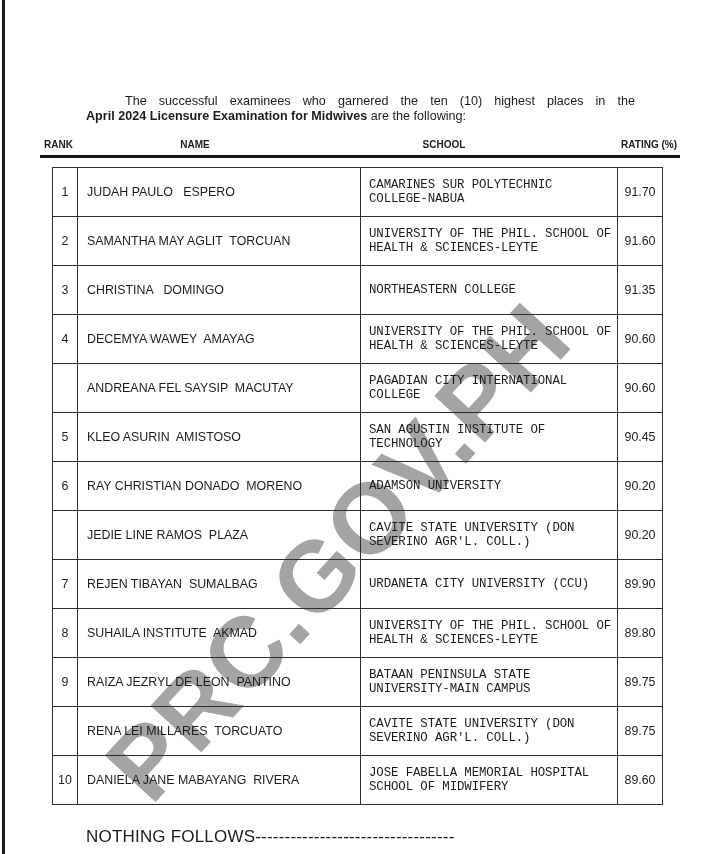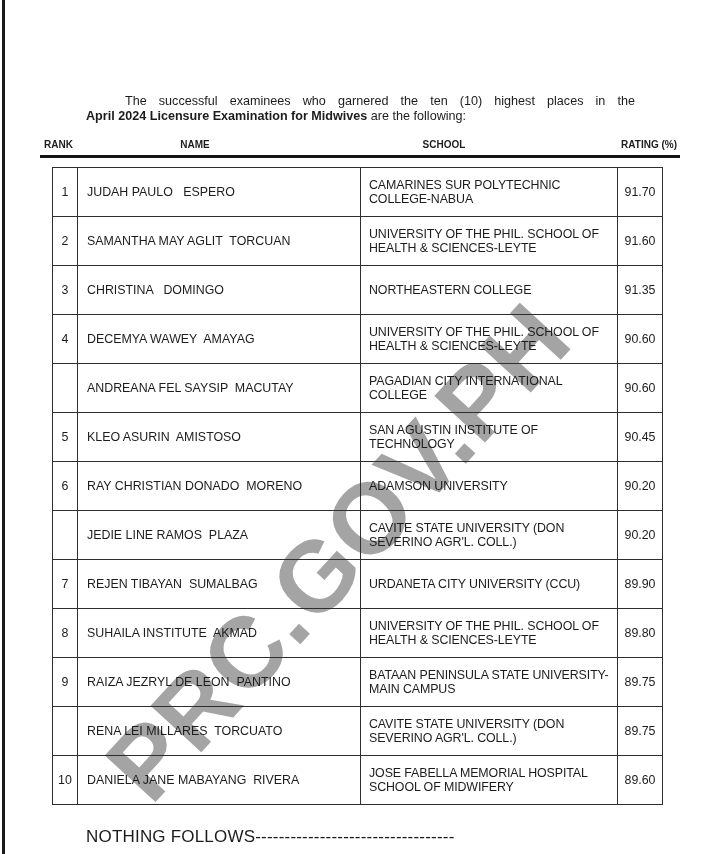--- a/index.html
+++ b/index.html
@@ -42,21 +42,21 @@
     position:absolute; left:52px; top:167px; width:610px;
     border-collapse:collapse; table-layout:fixed; z-index:2;
     background:transparent;
   }
   table.results td {
     border:1px solid #2e2e2e; height:49px; vertical-align:middle;
     font-size:12.4px; line-height:14.5px; background:transparent;
   }
   td.col-rank   { width:25px;  text-align:center; }
   td.col-name   { width:283px; padding-left:9px; white-space:pre-wrap; }
-  td.col-school { width:257px; padding-left:8px; padding-right:4px; font-size:12px; letter-spacing:-0.1px; }
+  td.col-school { width:257px; padding-left:8px; padding-right:4px; font-size:12px; letter-spacing:-0.1px;font-family:Liberation Mono, monospace; }
   td.col-rating { width:45px;  text-align:center; }
   .nothing-follows {
     position:absolute; left:86px; top:827px; font-size:17px; z-index:2;
     letter-spacing:0.2px;
   }
 </style>
 </head>
 <body>
 
 <div class="page">

